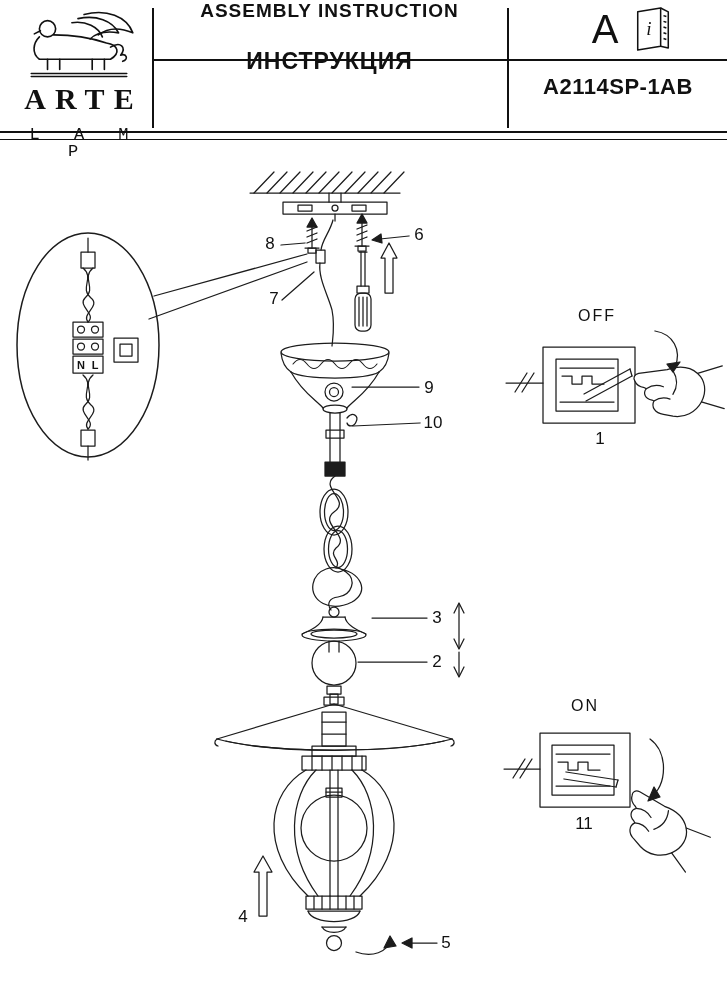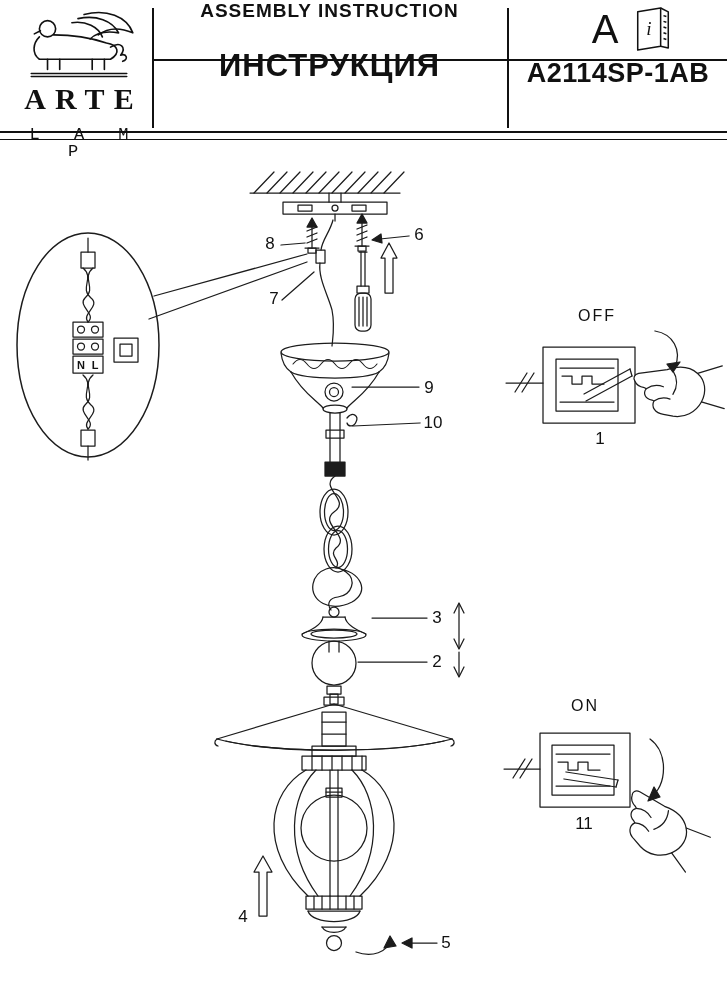--- a/index.html
+++ b/index.html
@@ -9,26 +9,26 @@
     font-family:"Liberation Sans",sans-serif;color:#111;
   }
   
   .logo-area{position:absolute;left:10px;top:6px;width:138px;height:124px;text-align:center;}
   .brand{font-family:"Liberation Serif",serif;font-weight:bold;font-size:30px;letter-spacing:9px;line-height:1;margin-top:2px;text-indent:9px;}
   .brand-sub{font-family:Liberation Mono, monospace;font-size:17px;letter-spacing:12px;line-height:1;margin-top:12px;text-indent:12px;}
   .vsep{position:absolute;top:8px;width:2px;background:#111;height:120px;}
   .sep1{left:152px;} .sep2{left:507px;}
   .titles{position:absolute;left:154px;top:0;width:351px;height:128px;text-align:center;}
   .t-en{font-size:19px;font-weight:bold;letter-spacing:1px;}
-  .t-ru{font-size:31px;font-weight:bold;letter-spacing:1px;margin-top:26px;}
+  .t-ru{font-size:23px;font-weight:bold;letter-spacing:1px;margin-top:26px;}
   .mid-rule{position:absolute;left:152px;top:59px;width:575px;height:2px;background:#111;}
   .model-area{position:absolute;left:509px;top:0;width:218px;height:128px;}
   .series-row{display:flex;align-items:center;justify-content:center;gap:14px;height:58px;padding-left:30px;}
   .series-letter{font-size:40px;font-weight:normal;line-height:1;}
-  .model{font-size:27px;font-weight:bold;text-align:center;letter-spacing:0.5px;}
+  .model{font-size:22px;font-weight:bold;text-align:center;margin-top:16px;letter-spacing:0.5px;}
   .rule{position:absolute;left:0;width:727px;background:#111;}
   .rule-a{top:131px;height:2px;}
   .rule-b{top:139px;height:1px;}
   
   .diagram{position:absolute;left:0;top:145px;}
   .diagram text{stroke:none;fill:#111;font-family:"Liberation Sans",sans-serif;}
   .plbl{font-size:17px;}
   .swlbl{font-size:16px;letter-spacing:2px;}
   .nlbl{font-size:11px;font-weight:bold;}
   .booktxt{font-family:"Liberation Serif",serif;font-size:20px;font-style:italic;fill:#111;stroke:none;}

